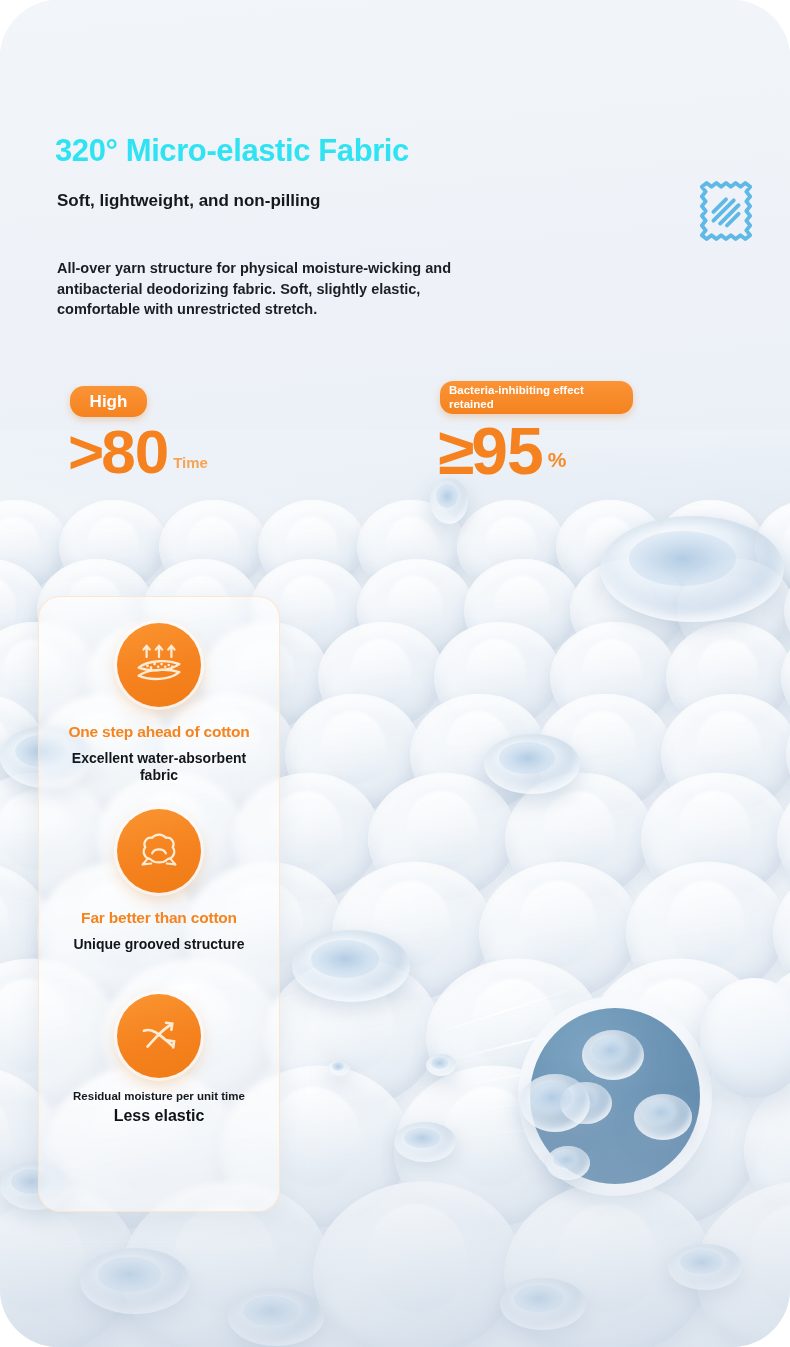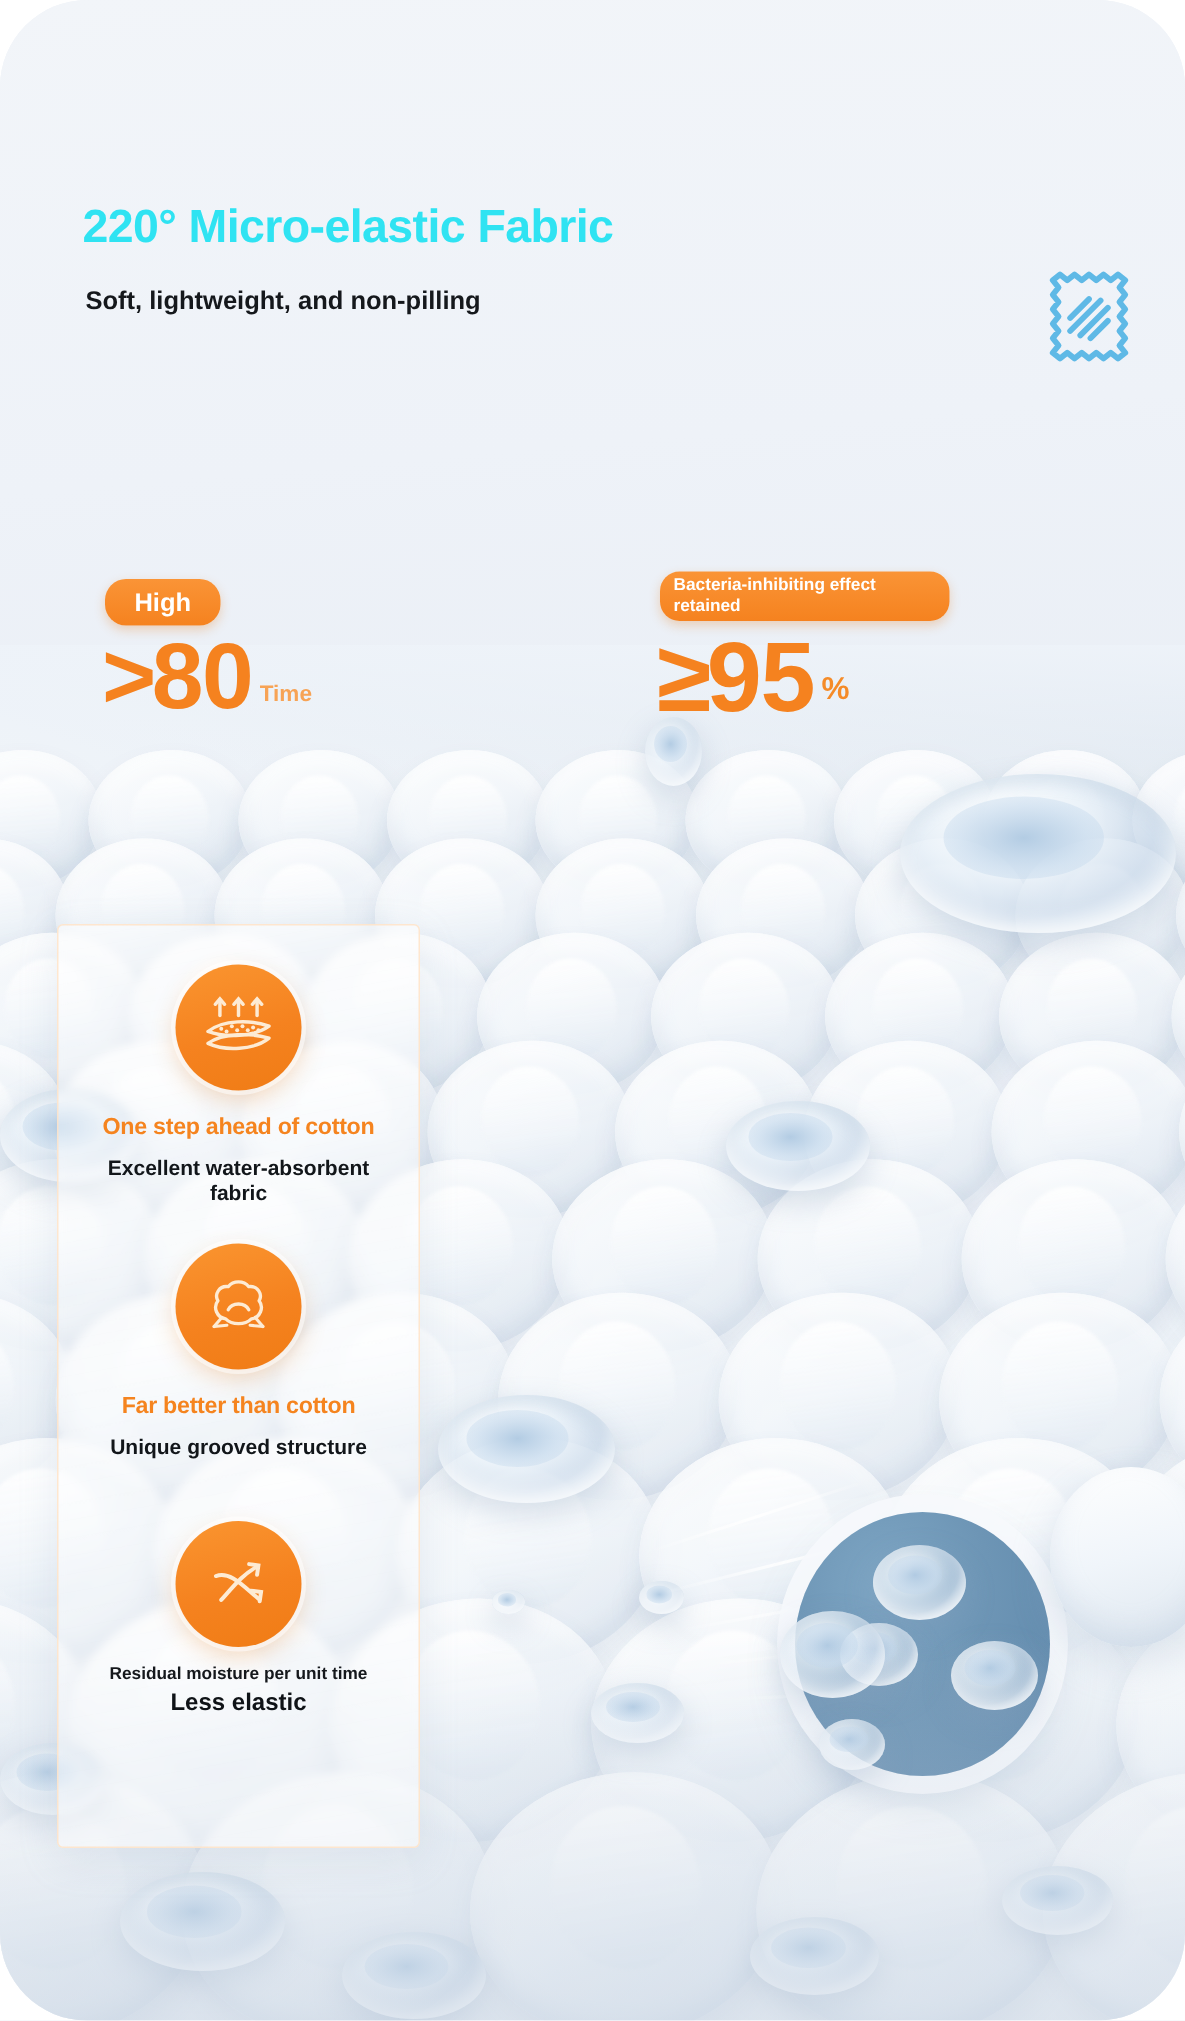--- a/index.html
+++ b/index.html
@@ -109,22 +109,22 @@
   .stat .op{font-size:62px;font-weight:bold;color:#f5821f;line-height:.82;letter-spacing:-3px;}
   .stat .num{font-size:62px;font-weight:bold;color:#f5821f;line-height:.82;letter-spacing:-1px;}
   .stat .unit{font-size:15px;font-weight:bold;color:#f7a355;margin-left:5px;margin-bottom:7px;}
   #stat-wash{left:68px;top:427px;}
   #stat-bact{left:438px;top:424px;}
   #stat-bact .op,#stat-bact .num{font-size:66px;}
   #stat-bact .unit{font-size:21px;color:#f58b28;margin-bottom:6px;}
 
   
   .card{
-    position:absolute;left:38px;top:616px;width:240px;height:614px;
-    border-radius:4px;
+    position:absolute;left:38px;top:596px;width:240px;height:614px;
+    border-radius:22px;
     background:linear-gradient(170deg,rgba(255,255,255,.50) 0%,rgba(255,255,255,.34) 45%,rgba(255,255,255,.46) 100%);
     border:1.5px solid rgba(255,226,196,.82);
     box-shadow:0 8px 26px rgba(150,170,195,.18);
     backdrop-filter:blur(3px);
   }
   .feat{position:absolute;left:0;width:240px;text-align:center;}
   #feat-0{top:26px;}
   #feat-1{top:212px;}
   #feat-2{top:397px;}
   .circ{
@@ -323,22 +323,23 @@
 
   <div class="pocket" style="left:530px;top:1008px;width:170px;height:176px;"></div>
   <div class="drop" style="left:582px;top:1030px;width:62px;height:50px;"></div>
   <div class="drop" style="left:560px;top:1082px;width:52px;height:42px;"></div>
   <div class="drop" style="left:634px;top:1094px;width:58px;height:46px;"></div>
   <div class="drop" style="left:520px;top:1074px;width:70px;height:58px;"></div>
   <div class="drop" style="left:546px;top:1146px;width:44px;height:34px;"></div>
   <div class="blob" style="left:700px;top:978px;width:108px;height:120px;"></div>
   <div class="vig"></div>
 
-  <div class="title">220° Micro-elastic Fabric</div>
+  <div class="title">320° Micro-elastic Fabric</div>
   <div class="subtitle">Soft, lightweight, and non-pilling</div>
+  <div class="para">All-over yarn structure for physical moisture-wicking and antibacterial deodorizing fabric. Soft, slightly elastic, comfortable with unrestricted stretch.</div>
 
   <div class="swatch-icon">
     <svg viewBox="0 0 60 64" width="58" height="62">
       <path d="M5 7 L10 3 L15 7 L20 3 L25 7 L30 3 L35 7 L40 3 L45 7 L50 3 L55 7
                L51 12 L55 17 L51 22 L55 27 L51 32 L55 37 L51 42 L55 47 L51 52 L55 57
                L50 61 L45 57 L40 61 L35 57 L30 61 L25 57 L20 61 L15 57 L10 61 L5 57
                L9 52 L5 47 L9 42 L5 37 L9 32 L5 27 L9 22 L5 17 L9 12 Z" fill="none" stroke="#5fb9e6" stroke-width="4" stroke-linejoin="round"></path>
       <g stroke="#5fb9e6" stroke-width="4" stroke-linecap="round">
         <line x1="17" y1="42" x2="38" y2="21"></line>
         <line x1="24" y1="45" x2="43" y2="26"></line>

